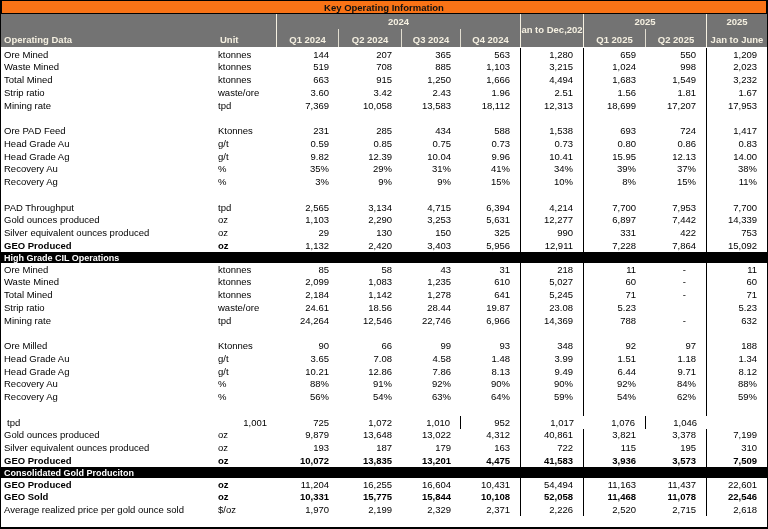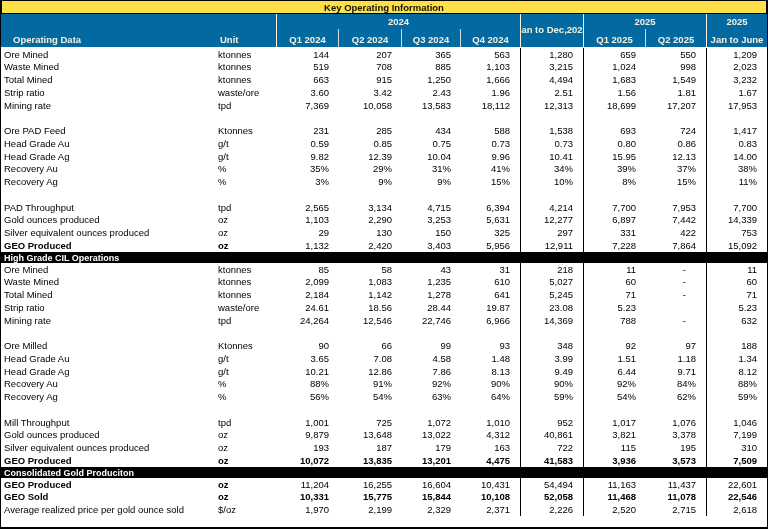--- a/index.html
+++ b/index.html
@@ -5,34 +5,34 @@
   html,body { margin:0; padding:0; background:#fff; }
   .sheet {
     width:768px; height:529px; box-sizing:border-box;
     font-family:"Liberation Sans", sans-serif;
     color:#000; background:#fff;
     border-left:1px solid #000; border-right:1px solid #000; border-bottom:2px solid #000;
     overflow:hidden;
   }
   .title-bar {
     height:14px; box-sizing:border-box;
-    background:#fde047; border:1px solid #000;
+    background:#f97316; border:1px solid #000;
     display:flex; align-items:center; justify-content:center;
     font-size:9.5px; font-weight:bold; color:#111;
   }
   .hdr {
     display:grid;
     grid-template-columns:211px 65px 62px 63px 59px 60px 63px 62px 61px 60px;
     grid-template-rows:15px 18px;
-    background:#0369a1; color:#F5F0E1;
+    background:#737373; color:#F5F0E1;
     border-bottom:1px solid #fff;
     font-size:9.5px; font-weight:bold;
   }
   .hdr .h { display:flex; align-items:flex-end; justify-content:center; padding-bottom:2px; box-sizing:border-box; white-space:nowrap; overflow:hidden; }
-  .hdr .h.left { justify-content:flex-start; padding-left:3px;margin-left:9px; }
+  .hdr .h.left { justify-content:flex-start; padding-left:3px; }
   .hdr .h.unitpos { justify-content:flex-start; padding-left:8px; }
   .hdr .top { align-items:center; padding-bottom:0; }
   .hdr .ws { border-right:1px solid #F5F0E1; }
   .hdr .wsep { border-right:1px solid rgba(245,240,225,.85); }
   .hdr .jandec { grid-row:1 / 3; grid-column:7 / 8; display:flex; flex-direction:row; align-items:center; justify-content:center; line-height:1.25; text-align:center; }
   .sec {
     height:11px; background:#000; color:#fff;
     font-size:9px; font-weight:bold;
     display:flex; align-items:center; padding-left:3px; box-sizing:border-box;
   }
@@ -249,21 +249,21 @@
         <div class="cell cv gl">7,442</div>
         <div class="cell cv">14,339</div>
       </div>
       <div class="row">
         <div class="cell cl">Silver equivalent ounces produced</div>
         <div class="cell cu">oz</div>
         <div class="cell cv">29</div>
         <div class="cell cv">130</div>
         <div class="cell cv">150</div>
         <div class="cell cv gl">325</div>
-        <div class="cell cv gl">297</div>
+        <div class="cell cv gl">990</div>
         <div class="cell cv">331</div>
         <div class="cell cv gl">422</div>
         <div class="cell cv">753</div>
       </div>
       <div class="row">
         <div class="cell cl b">GEO Produced</div>
         <div class="cell cu b">oz</div>
         <div class="cell cv">1,132</div>
         <div class="cell cv">2,420</div>
         <div class="cell cv">3,403</div>
@@ -412,21 +412,20 @@
         <div class="cell cv"></div>
         <div class="cell cv"></div>
         <div class="cell cv"></div>
         <div class="cell cv gl"></div>
         <div class="cell cv gl"></div>
         <div class="cell cv"></div>
         <div class="cell cv gl"></div>
         <div class="cell cv"></div>
       </div>
       <div class="row">
-        <div class="cell cl">Mill Throughput</div>
         <div class="cell cu">tpd</div>
         <div class="cell cv">1,001</div>
         <div class="cell cv">725</div>
         <div class="cell cv">1,072</div>
         <div class="cell cv gl">1,010</div>
         <div class="cell cv gl">952</div>
         <div class="cell cv">1,017</div>
         <div class="cell cv gl">1,076</div>
         <div class="cell cv">1,046</div>
       </div>

